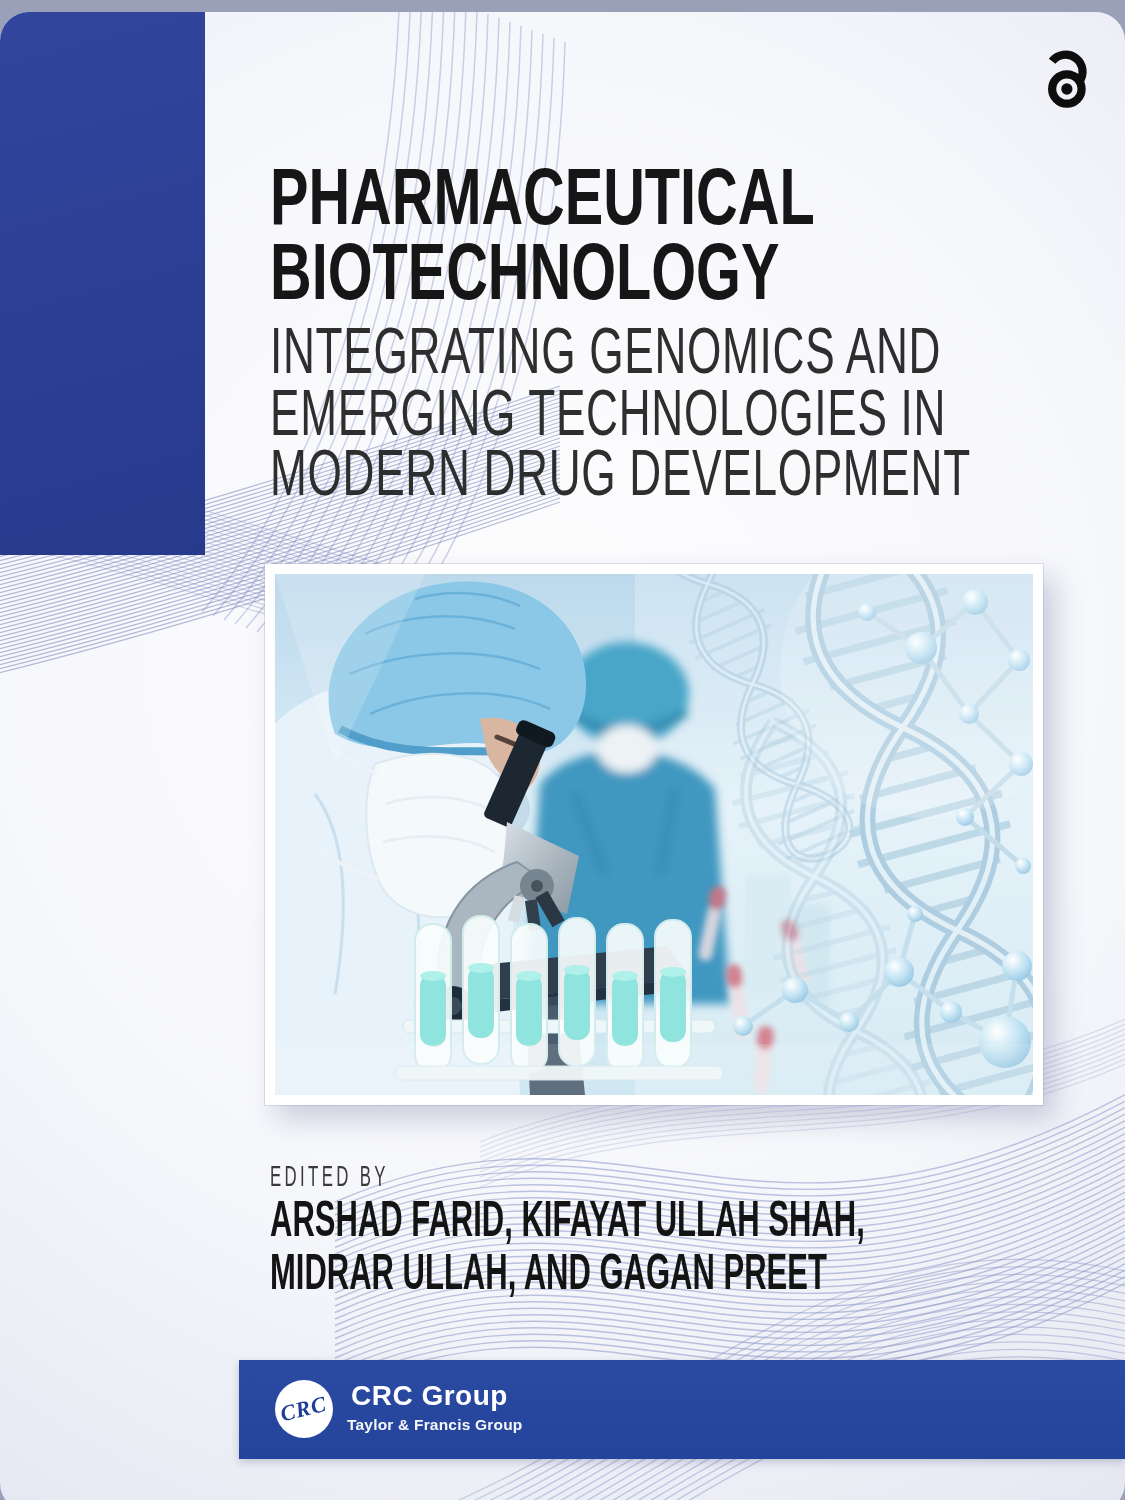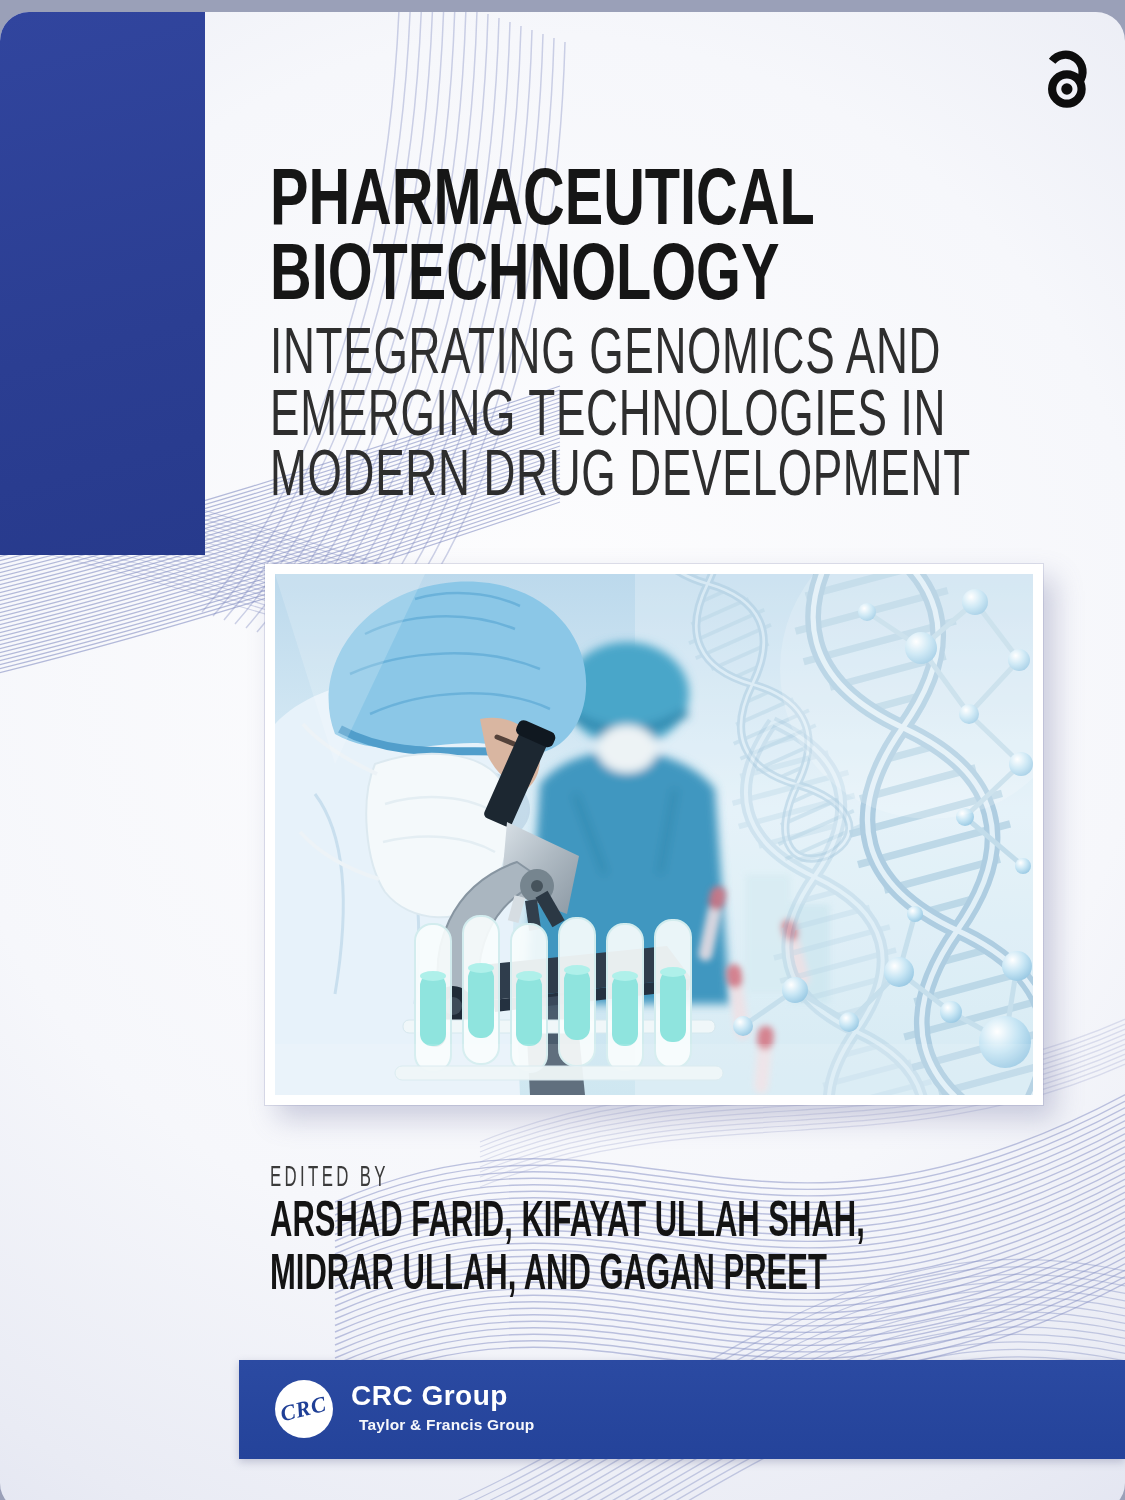--- a/index.html
+++ b/index.html
@@ -72,21 +72,21 @@
   }
   .crc-monogram{
     color:#1f3f96;font-weight:bold;font-style:italic;font-size:22px;letter-spacing:1px;
     transform:rotate(-14deg);font-family:"Liberation Serif", serif;
   }
   .publisher-name{
     position:absolute;left:112px;top:20px;color:#ffffff;
     font-size:28px;font-weight:bold;letter-spacing:.5px;
   }
   .publisher-tagline{
-    position:absolute;left:120px;top:56px;color:#ffffff;
+    position:absolute;left:108px;top:56px;color:#ffffff;
     font-size:15.5px;font-weight:bold;opacity:.96;letter-spacing:.2px;
   }
 </style>
 </head>
 <body>
 
 <div class="cover">
 
   <svg id="wavegen" class="waves" width="1125" height="1500" viewBox="0 0 1125 1500">
       <g class="wA">

